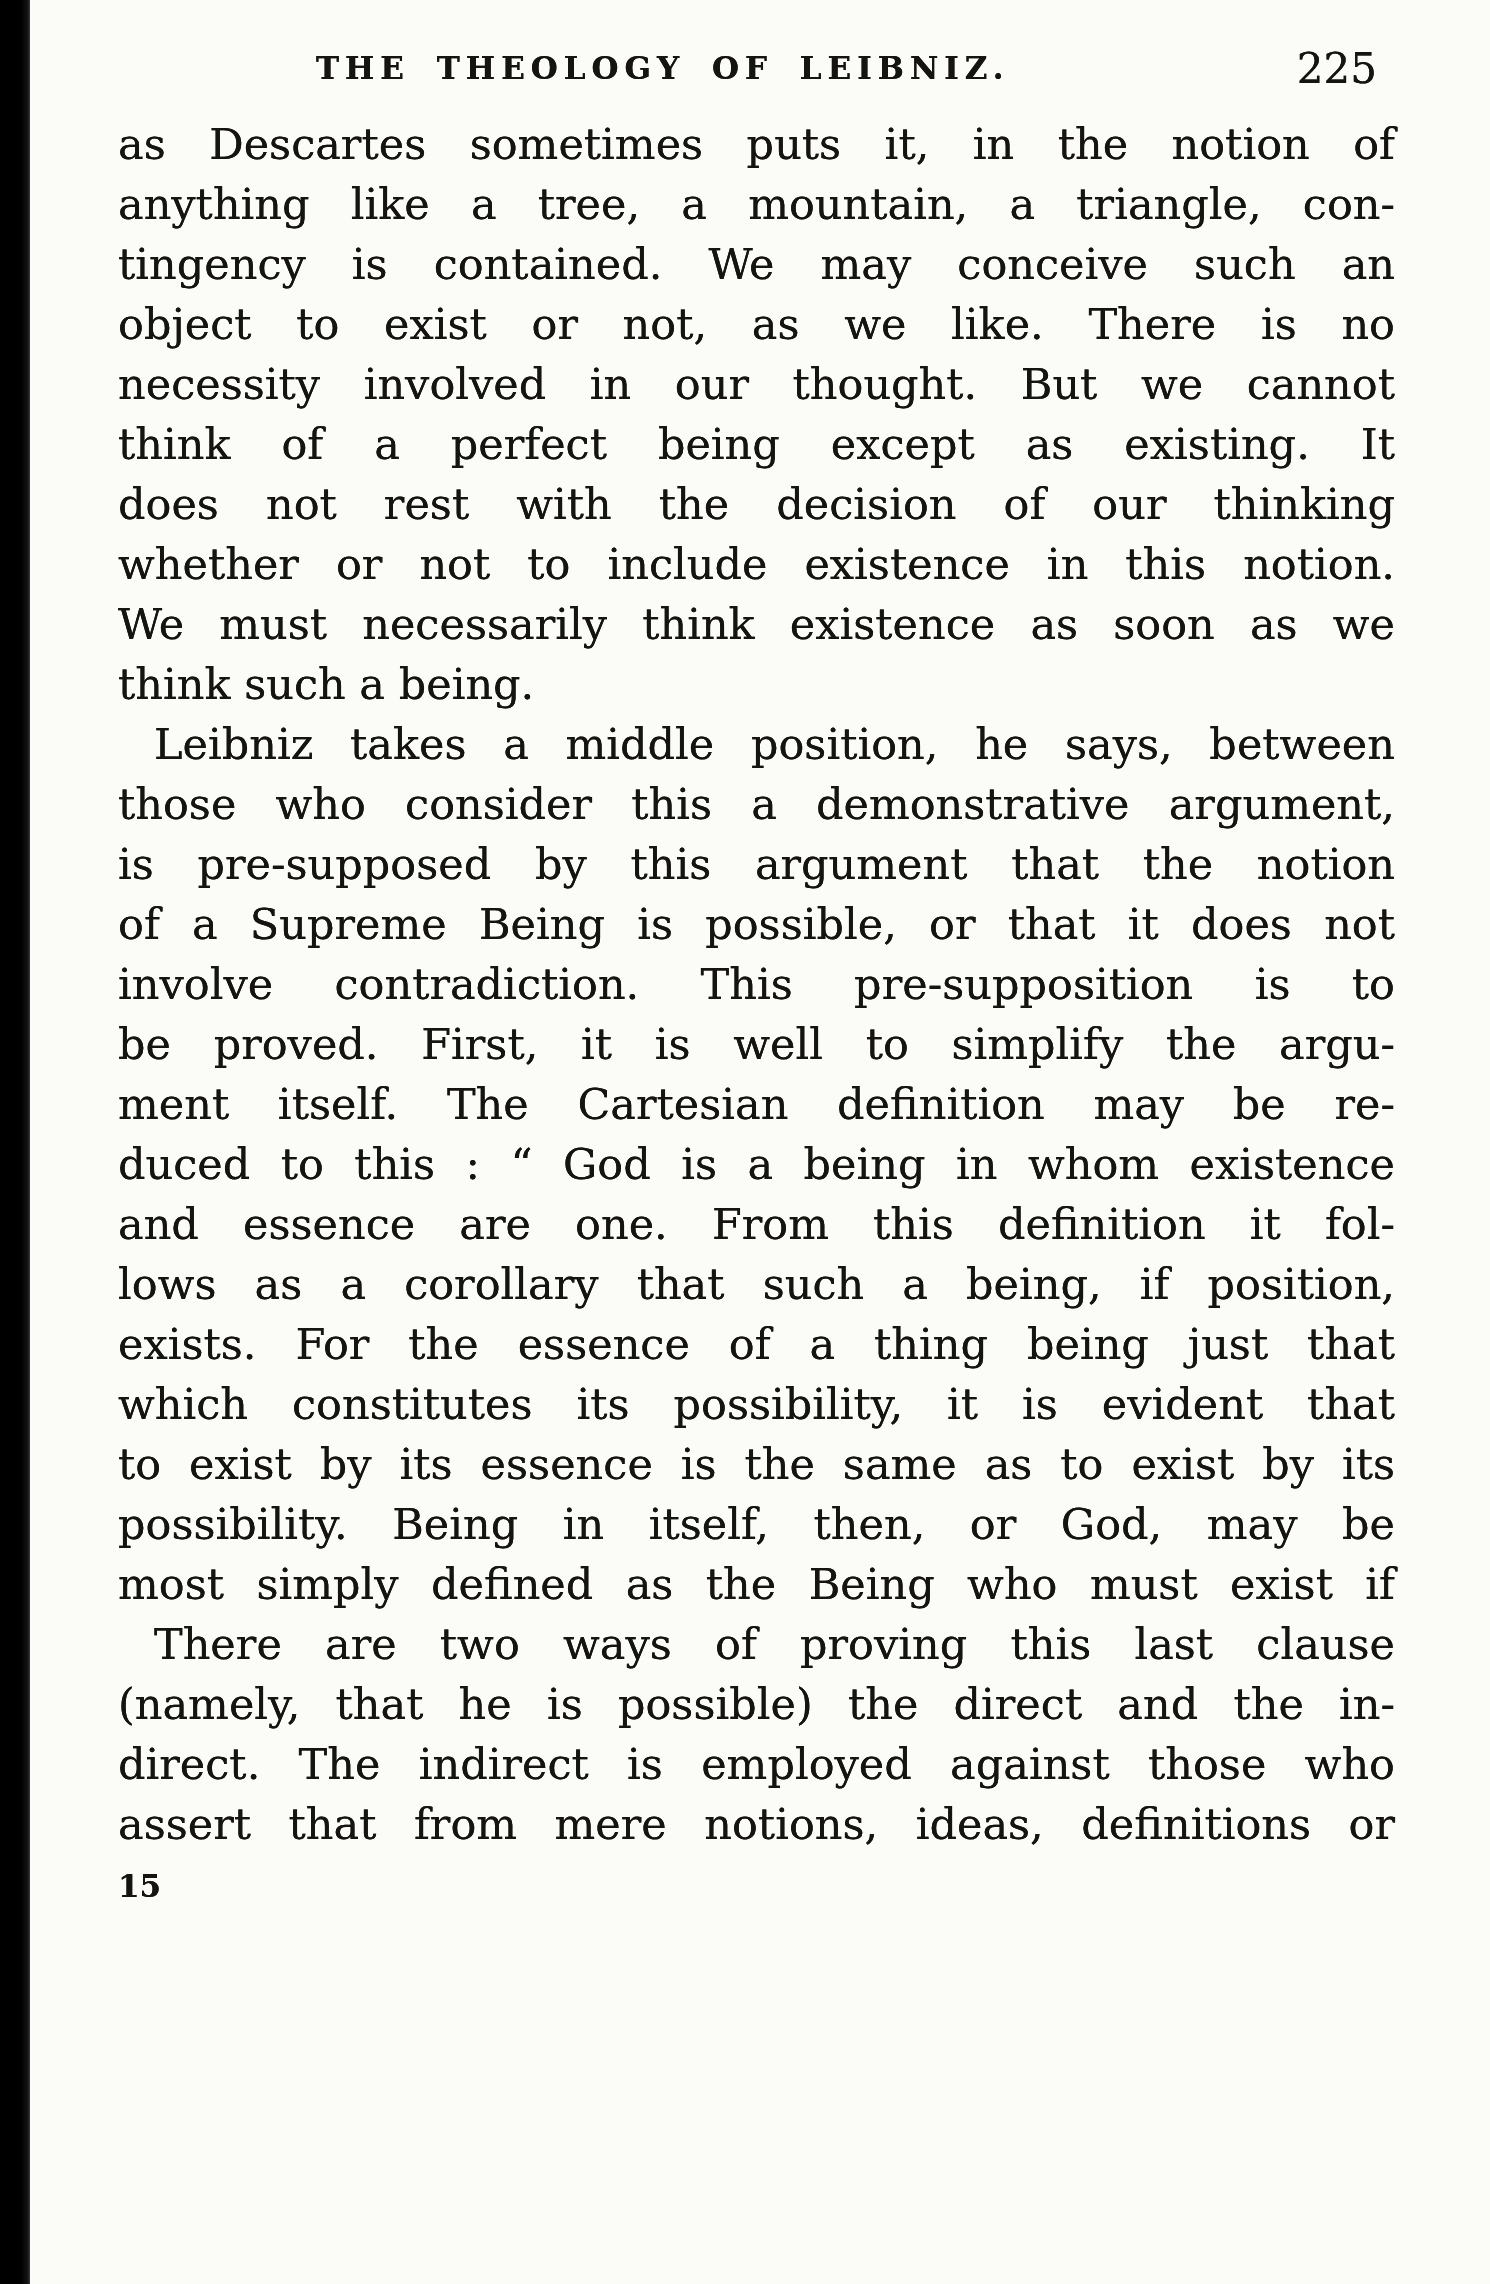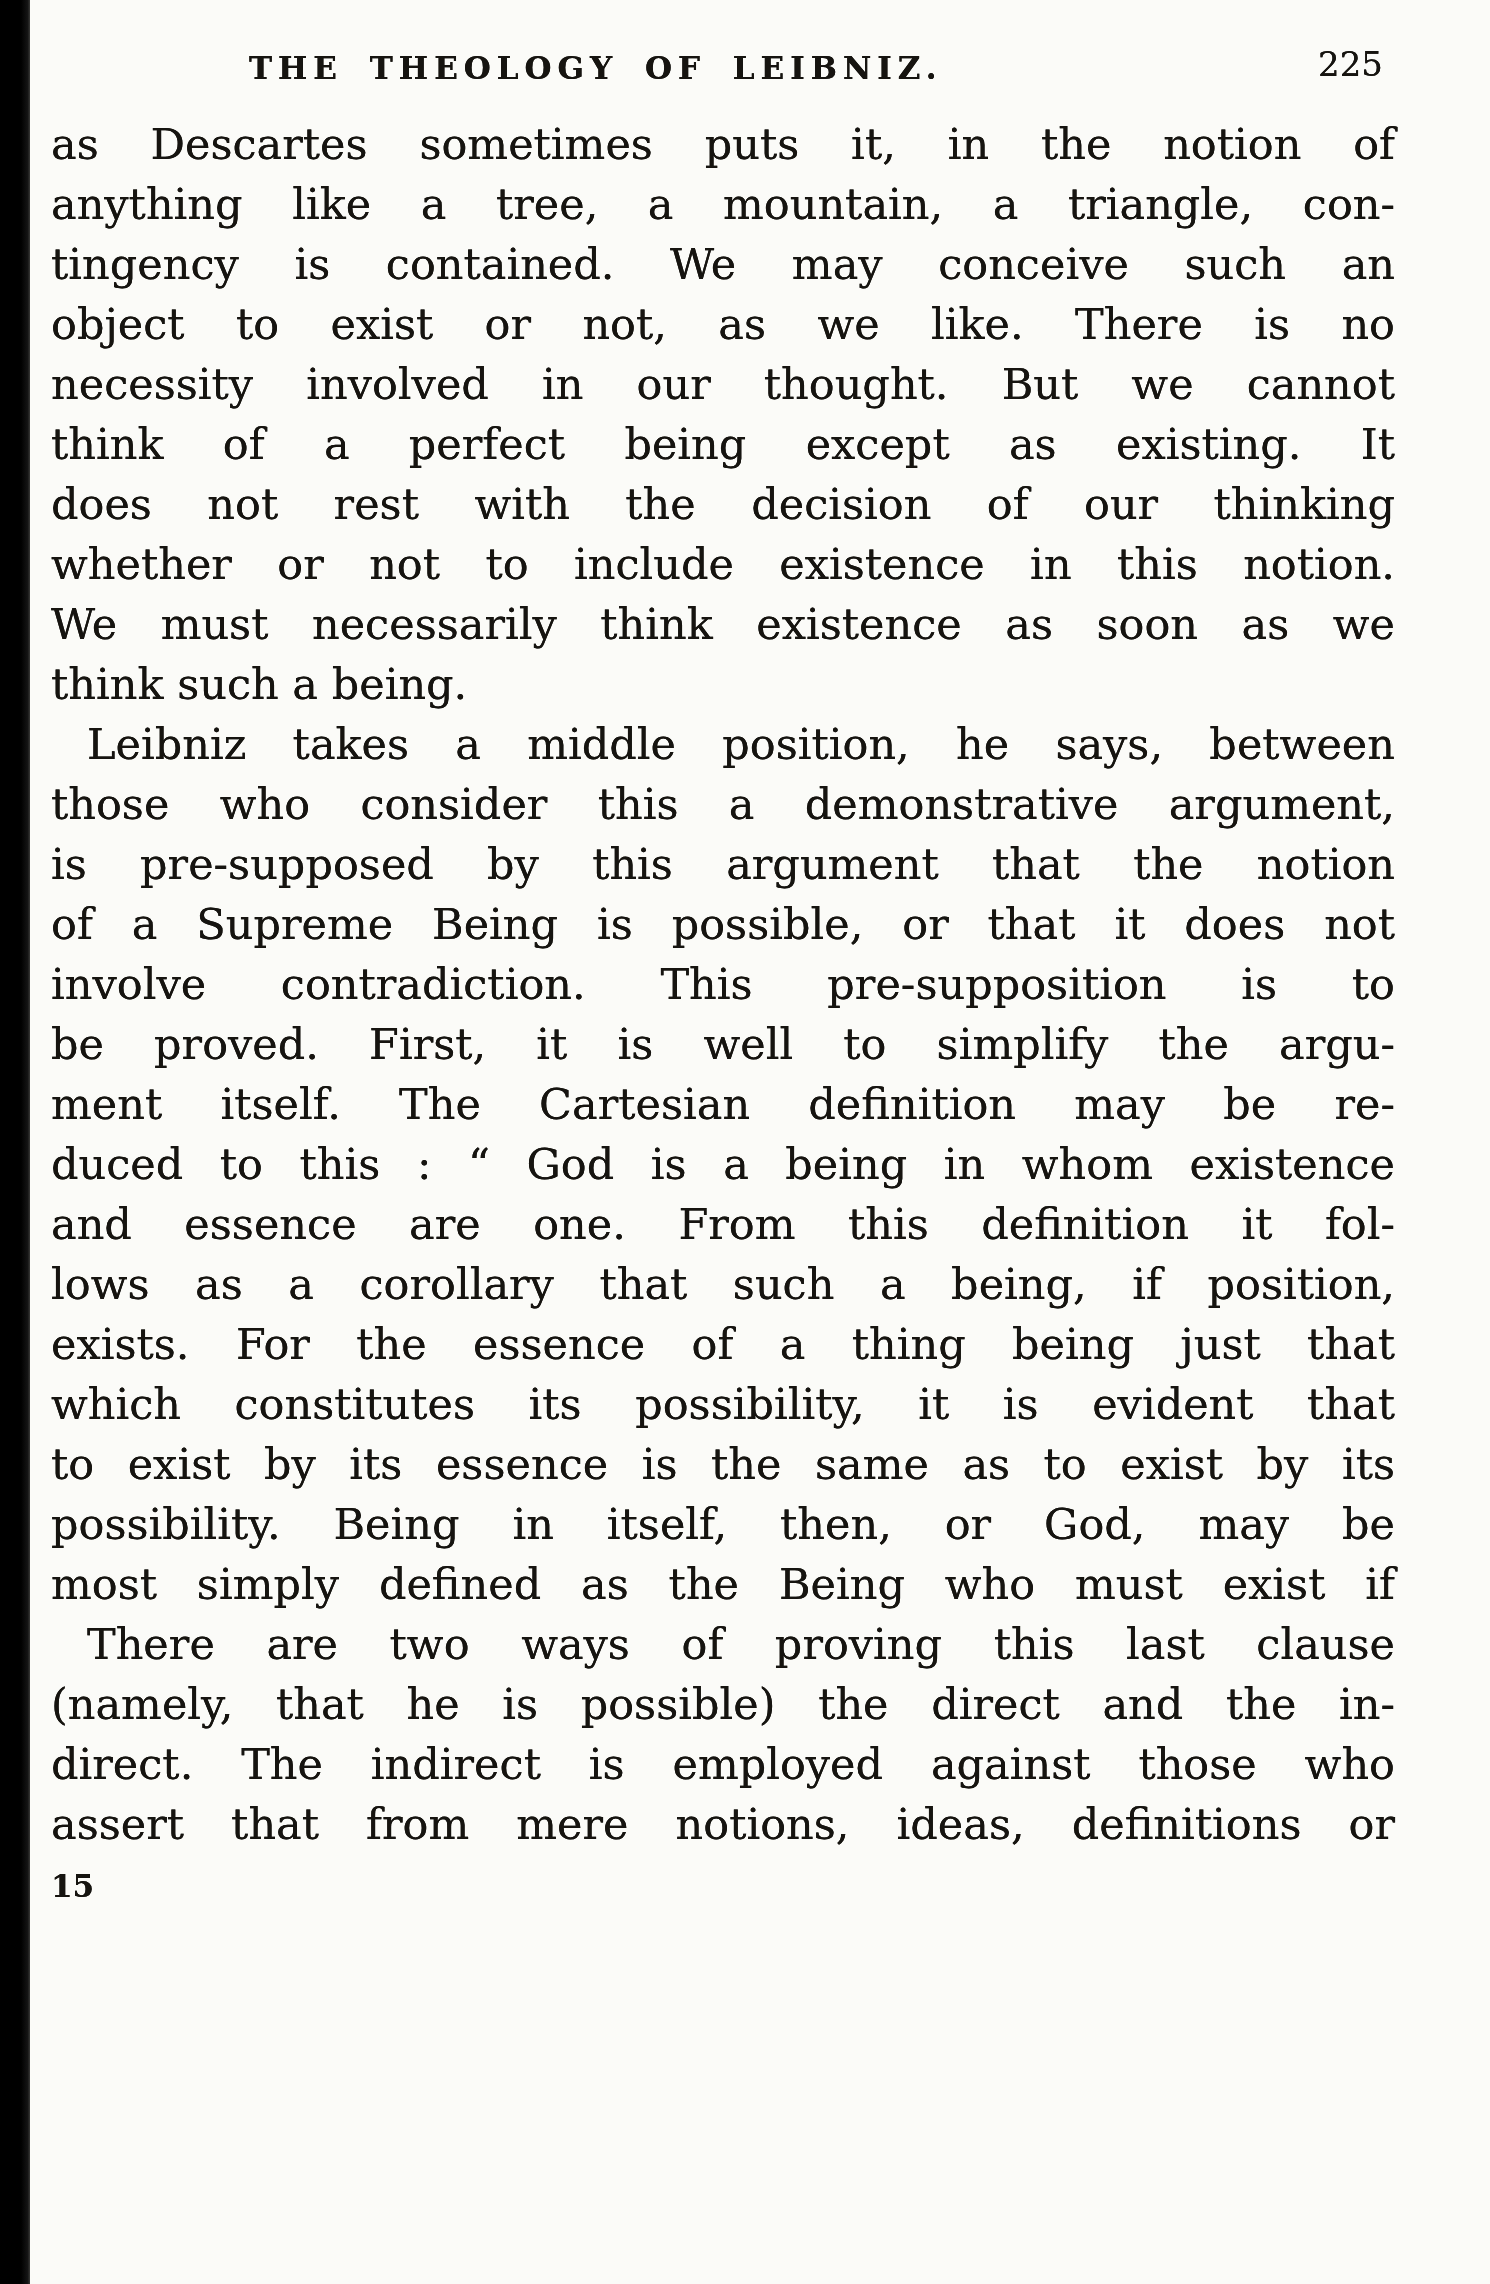--- a/index.html
+++ b/index.html
@@ -19,44 +19,44 @@
     position: absolute;
     left: 0;
     top: 0;
     width: 30px;
     height: 100%;
     background: linear-gradient(to right, #000 70%, #141414 92%, #3a3a38 100%);
     z-index: 2;
   }
   .page {
     position: relative;
-    padding: 44px 95px 0 51px;
+    padding: 44px 95px 0 118px;
     z-index: 1;
   }
   .running-header {
     position: relative;
     height: 48px;
     margin-bottom: 22px;
   }
   .running-title {
     position: absolute;
     left: 198px;
     top: 6px;
     font-size: 31px;
     font-weight: bold;
     letter-spacing: 6px;
     word-spacing: 10px;
     white-space: nowrap;
     text-shadow: 0 0 0.5px currentColor;
   }
   .folio {
     position: absolute;
-    right: 12px;
+    right: 18px;
     top: 0;
-    font-size: 34px;
+    font-size: 42px;
     text-shadow: 0 0 0.6px currentColor;
   }
   .page-body {
     font-size: 43px;
     line-height: 60px;
     text-shadow: 0 0 0.6px currentColor;
   }
   .line {
     text-align: justify;
     text-align-last: justify;

